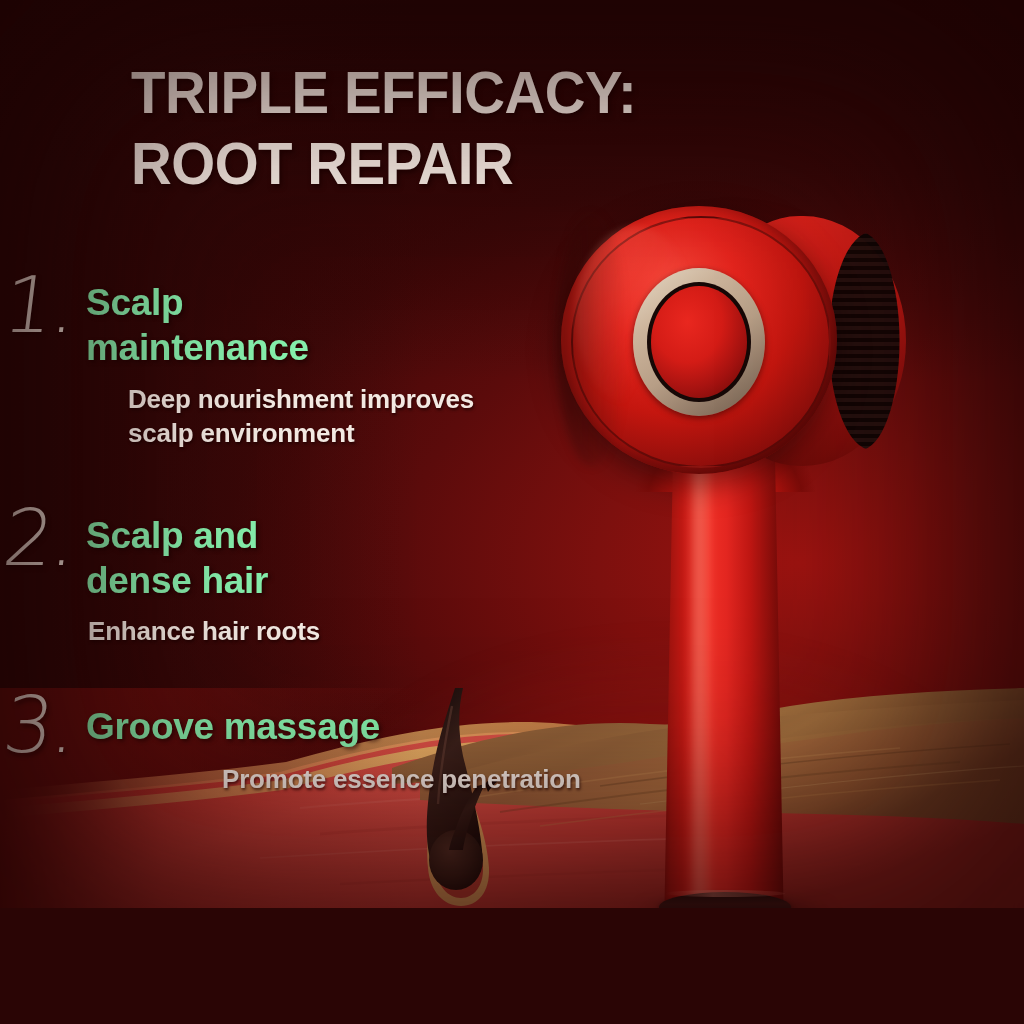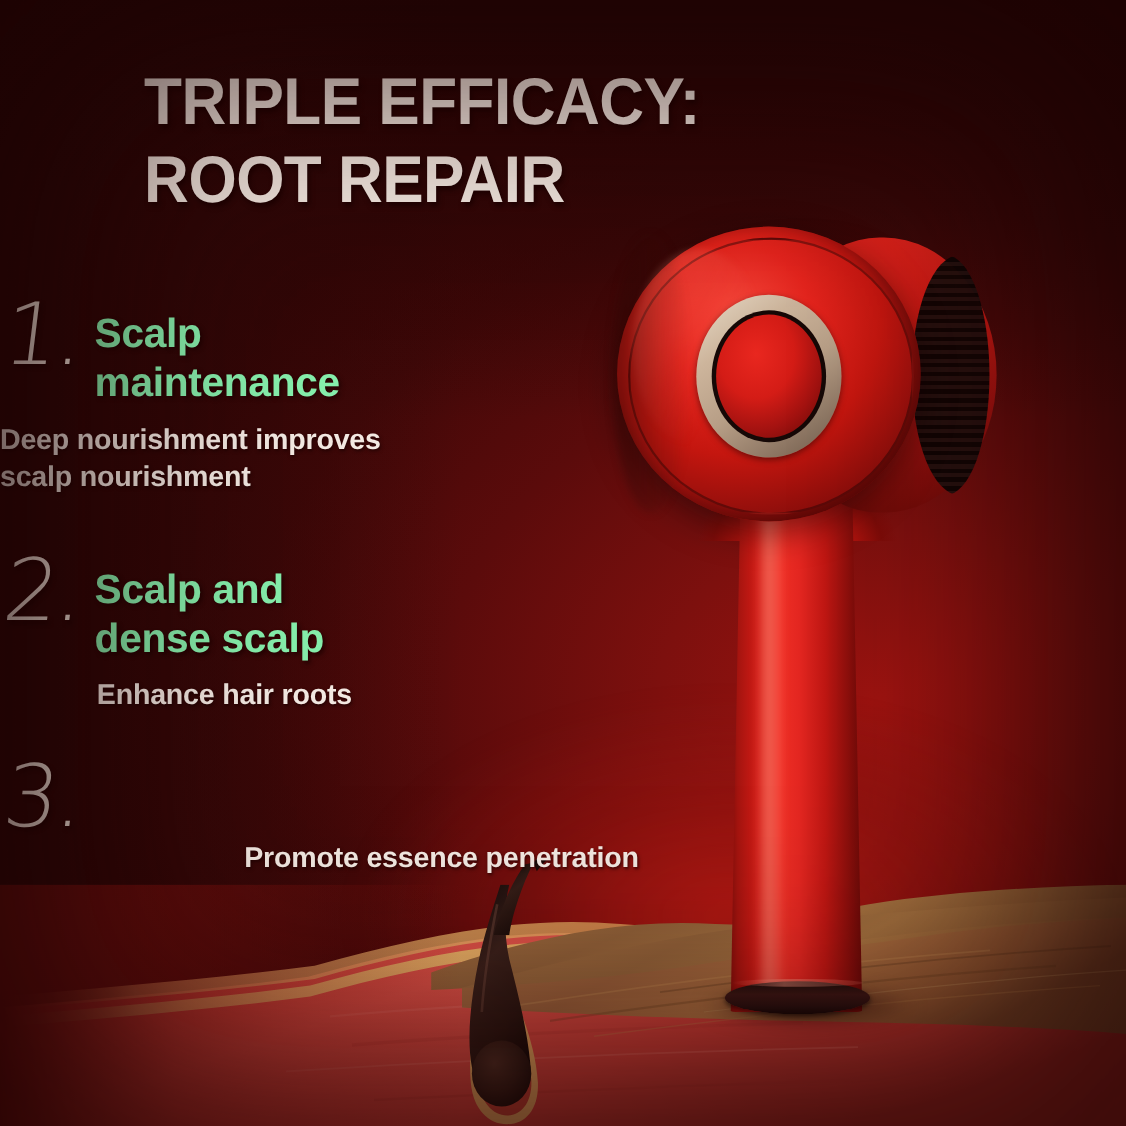--- a/index.html
+++ b/index.html
@@ -3,21 +3,21 @@
 <meta charset="utf-8">
 <style>
   html, body {
     margin: 0;
     padding: 0;
     background: #2a0505;
   }
   #poster {
     position: relative;
     width: 1024px;
-    height: 1024px;
+    height: 908px;
     overflow: hidden;
     font-family: "Liberation Sans", sans-serif;
     background: #430a0a;
   }
 
   
   .bg-base {
     position: absolute;
     inset: 0;
     background:
@@ -104,21 +104,21 @@
     color: #f3e9e2;
     font-size: 26px;
     font-weight: 600;
     line-height: 1.3;
     letter-spacing: -0.2px;
     text-shadow: 1px 2px 3px rgba(25,2,2,0.7);
   }
   .fdesc .d-line { display: block; white-space: nowrap; }
 
   #feature-1 { top: 272px; }
-  #feature-1 .fdesc { margin-top: 13px; }
+  #feature-1 .fdesc { margin-top: 13px; margin-left: 128px; }
   #feature-2 { top: 505px; }
   #feature-2 .fdesc { margin-top: 12px; margin-left: 88px; }
   #feature-3 { top: 692px; }
   #feature-3 .fdesc { margin-top: 4px; margin-left: 222px; }
   #feature-3 .ftitle { padding-top: 12px; }
 
   
   .skin-wrap {
     position: absolute;
     left: 0; right: 0; bottom: 0;
@@ -454,40 +454,43 @@
   <div class="feature" id="feature-1">
     <div class="feature-top">
       <div class="fnum">1.</div>
       <div class="ftitle">
         <span class="t-line">Scalp</span>
         <span class="t-line">maintenance</span>
       </div>
     </div>
     <div class="fdesc">
       <span class="d-line">Deep nourishment improves</span>
-      <span class="d-line">scalp nourishment</span>
+      <span class="d-line">scalp environment</span>
     </div>
   </div>
 
   <div class="feature" id="feature-2">
     <div class="feature-top">
       <div class="fnum">2.</div>
       <div class="ftitle">
         <span class="t-line">Scalp and</span>
-        <span class="t-line">dense scalp</span>
+        <span class="t-line">dense hair</span>
       </div>
     </div>
     <div class="fdesc">
       <span class="d-line">Enhance hair roots</span>
     </div>
   </div>
 
   <div class="feature" id="feature-3">
     <div class="feature-top">
       <div class="fnum">3.</div>
+      <div class="ftitle">
+        <span class="t-line">Groove massage</span>
+      </div>
     </div>
     <div class="fdesc">
       <span class="d-line">Promote essence penetration</span>
     </div>
   </div>
 
   <div class="bg-vignette"></div>
 </div>
 
 </body></html>

